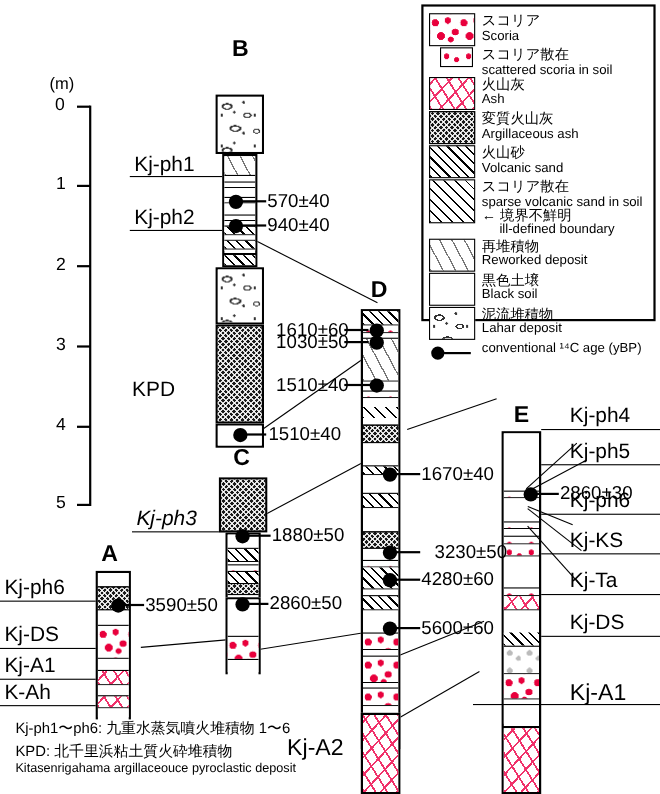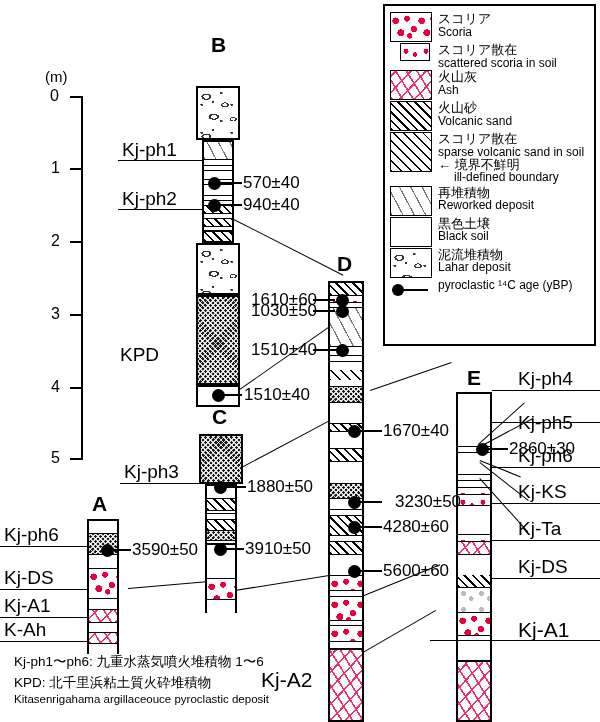--- a/index.html
+++ b/index.html
@@ -87,21 +87,21 @@
   }
   .p-pumice{
     background-color:#fff;
     background-image:
       radial-gradient(circle at 30% 35%, #bbb 0 2.5px, transparent 2.7px),
       radial-gradient(circle at 74% 66%, #bbb 0 2.2px, transparent 2.4px);
     background-size:18px 16px,18px 16px;
   }
 
   
-  #legend{position:absolute;left:383px;top:4px;width:213px;height:342px;
+  #legend{position:absolute;left:383px;top:4px;width:213px;height:288px;
           border:2px solid #000;background:#fff;box-sizing:border-box;padding:6px 5px;}
   .leg-row{display:flex;align-items:flex-start;margin-bottom:1px;}
   .leg-swatch{width:42px;min-width:42px;height:30px;border:1.6px solid #000;box-sizing:border-box;margin-right:6px;}
   .leg-swatch.small{height:18px;width:30px;min-width:30px;margin-left:10px;margin-right:8px;}
   .leg-txt{line-height:1.04;}
   .leg-jp{font-size:13px;white-space:nowrap;}
   .leg-en{font-size:12px;white-space:nowrap;}
   .leg-en.ind{padding-left:16px;}
   .leg-dot-wrap{width:42px;min-width:42px;height:20px;margin-right:6px;position:relative;}
   .leg-dot{position:absolute;left:2px;top:5px;width:12px;height:12px;border-radius:50%;background:#000;}
@@ -306,46 +306,46 @@
 <div class="leader" style="left:430px;top:640px;width:170px;"></div>
 <div class="leader" style="left:478px;top:444px;width:62px;transform:rotate(-42deg);"></div>
 <div class="leader" style="left:482px;top:445px;width:58px;transform:rotate(-28deg);"></div>
 <div class="leader" style="left:480px;top:460px;width:44px;transform:rotate(22deg);"></div>
 <div class="leader" style="left:480px;top:462px;width:62px;transform:rotate(38deg);"></div>
 <div class="leader" style="left:480px;top:478px;width:72px;transform:rotate(48deg);"></div>
 
 <div class="abs unit-label" style="left:122px;top:139px;">Kj-ph1</div>
 <div class="abs unit-label" style="left:122px;top:188px;">Kj-ph2</div>
 <div class="abs unit-label" style="left:120px;top:344px;">KPD</div>
-<div class="abs unit-label" style="left:124px;top:461px;">Kj-ph3</div>
+<div class="abs unit-label" style="left:124px;top:461px;font-style:italic;">Kj-ph3</div>
 <div class="abs unit-label" style="left:4px;top:524px;">Kj-ph6</div>
 <div class="abs unit-label" style="left:4px;top:567px;">Kj-DS</div>
 <div class="abs unit-label" style="left:4px;top:595px;">Kj-A1</div>
 <div class="abs unit-label" style="left:4px;top:619px;">K-Ah</div>
 <div class="abs unit-label" style="left:261px;top:668px;font-size:21px;">Kj-A2</div>
 <div class="abs unit-label" style="left:518px;top:368px;">Kj-ph4</div>
-<div class="abs unit-label" style="left:518px;top:400px;margin-top:12px;">Kj-ph5</div>
+<div class="abs unit-label" style="left:518px;top:400px;">Kj-ph5</div>
 <div class="abs unit-label" style="left:518px;top:445px;">Kj-ph6</div>
 <div class="abs unit-label" style="left:518px;top:481px;">Kj-KS</div>
 <div class="abs unit-label" style="left:518px;top:518px;">Kj-Ta</div>
 <div class="abs unit-label" style="left:518px;top:556px;">Kj-DS</div>
 <div class="abs unit-label" style="left:518px;top:618px;font-size:21px;">Kj-A1</div>
 
 <div class="abs date-label" style="left:243px;top:173px;">570±40</div>
 <div class="abs date-label" style="left:243px;top:195px;">940±40</div>
 <div class="abs date-label" style="left:251px;top:290px;">1610±60</div>
 <div class="abs date-label" style="left:251px;top:301px;">1030±50</div>
 <div class="abs date-label" style="left:251px;top:340px;">1510±40</div>
 <div class="abs date-label" style="left:244px;top:385px;">1510±40</div>
 <div class="abs date-label" style="left:383px;top:421px;">1670±40</div>
 <div class="abs date-label" style="left:247px;top:477px;">1880±50</div>
 <div class="abs date-label" style="left:383px;top:492px;margin-left:12px;">3230±50</div>
 <div class="abs date-label" style="left:383px;top:517px;">4280±60</div>
 <div class="abs date-label" style="left:132px;top:540px;">3590±50</div>
-<div class="abs date-label" style="left:245px;top:539px;">3910±50</div>
+<div class="abs date-label" style="left:245px;top:539px;">2860±50</div>
 <div class="abs date-label" style="left:383px;top:561px;">5600±60</div>
 <div class="abs date-label" style="left:509px;top:439px;">2860±30</div>
 
 <div id="legend">
 
   <div class="leg-row">
     <div class="leg-swatch p-scoria"></div>
     <div class="leg-txt">
       <div class="leg-jp">スコリア</div>
       <div class="leg-en">Scoria</div>
@@ -361,20 +361,27 @@
   </div>
 
   <div class="leg-row">
     <div class="leg-swatch p-ash"></div>
     <div class="leg-txt">
       <div class="leg-jp">火山灰</div>
       <div class="leg-en">Ash</div>
     </div>
   </div>
 
+  <div class="leg-row">
+    <div class="leg-swatch p-argill"></div>
+    <div class="leg-txt">
+      <div class="leg-jp">変質火山灰</div>
+      <div class="leg-en">Argillaceous ash</div>
+    </div>
+  </div>
 
   <div class="leg-row">
     <div class="leg-swatch p-vsand"></div>
     <div class="leg-txt">
       <div class="leg-jp">火山砂</div>
       <div class="leg-en">Volcanic sand</div>
     </div>
   </div>
 
   <div class="leg-row">
@@ -413,21 +420,21 @@
       <div class="leg-en">Lahar deposit</div>
     </div>
   </div>
 
   <div class="leg-row">
     <div class="leg-dot-wrap">
       <div class="leg-dot"></div>
       <div class="leg-dot-line"></div>
     </div>
     <div class="leg-txt">
-      <div class="leg-en">pyroclastic ¹⁴C age (yBP)</div>
+      <div class="leg-en">conventional ¹⁴C age (yBP)</div>
     </div>
   </div>
 
 </div>
 
 <div class="abs" style="left:14px;top:653px;">
   <div class="caption-jp">Kj-ph1〜ph6: 九重水蒸気噴火堆積物 1〜6</div>
   <div class="caption-jp" style="margin-top:3px;">KPD: 北千里浜粘土質火砕堆積物</div>
   <div class="caption-en" style="margin-top:1px;">Kitasenrigahama argillaceouce pyroclastic deposit</div>
 </div>

